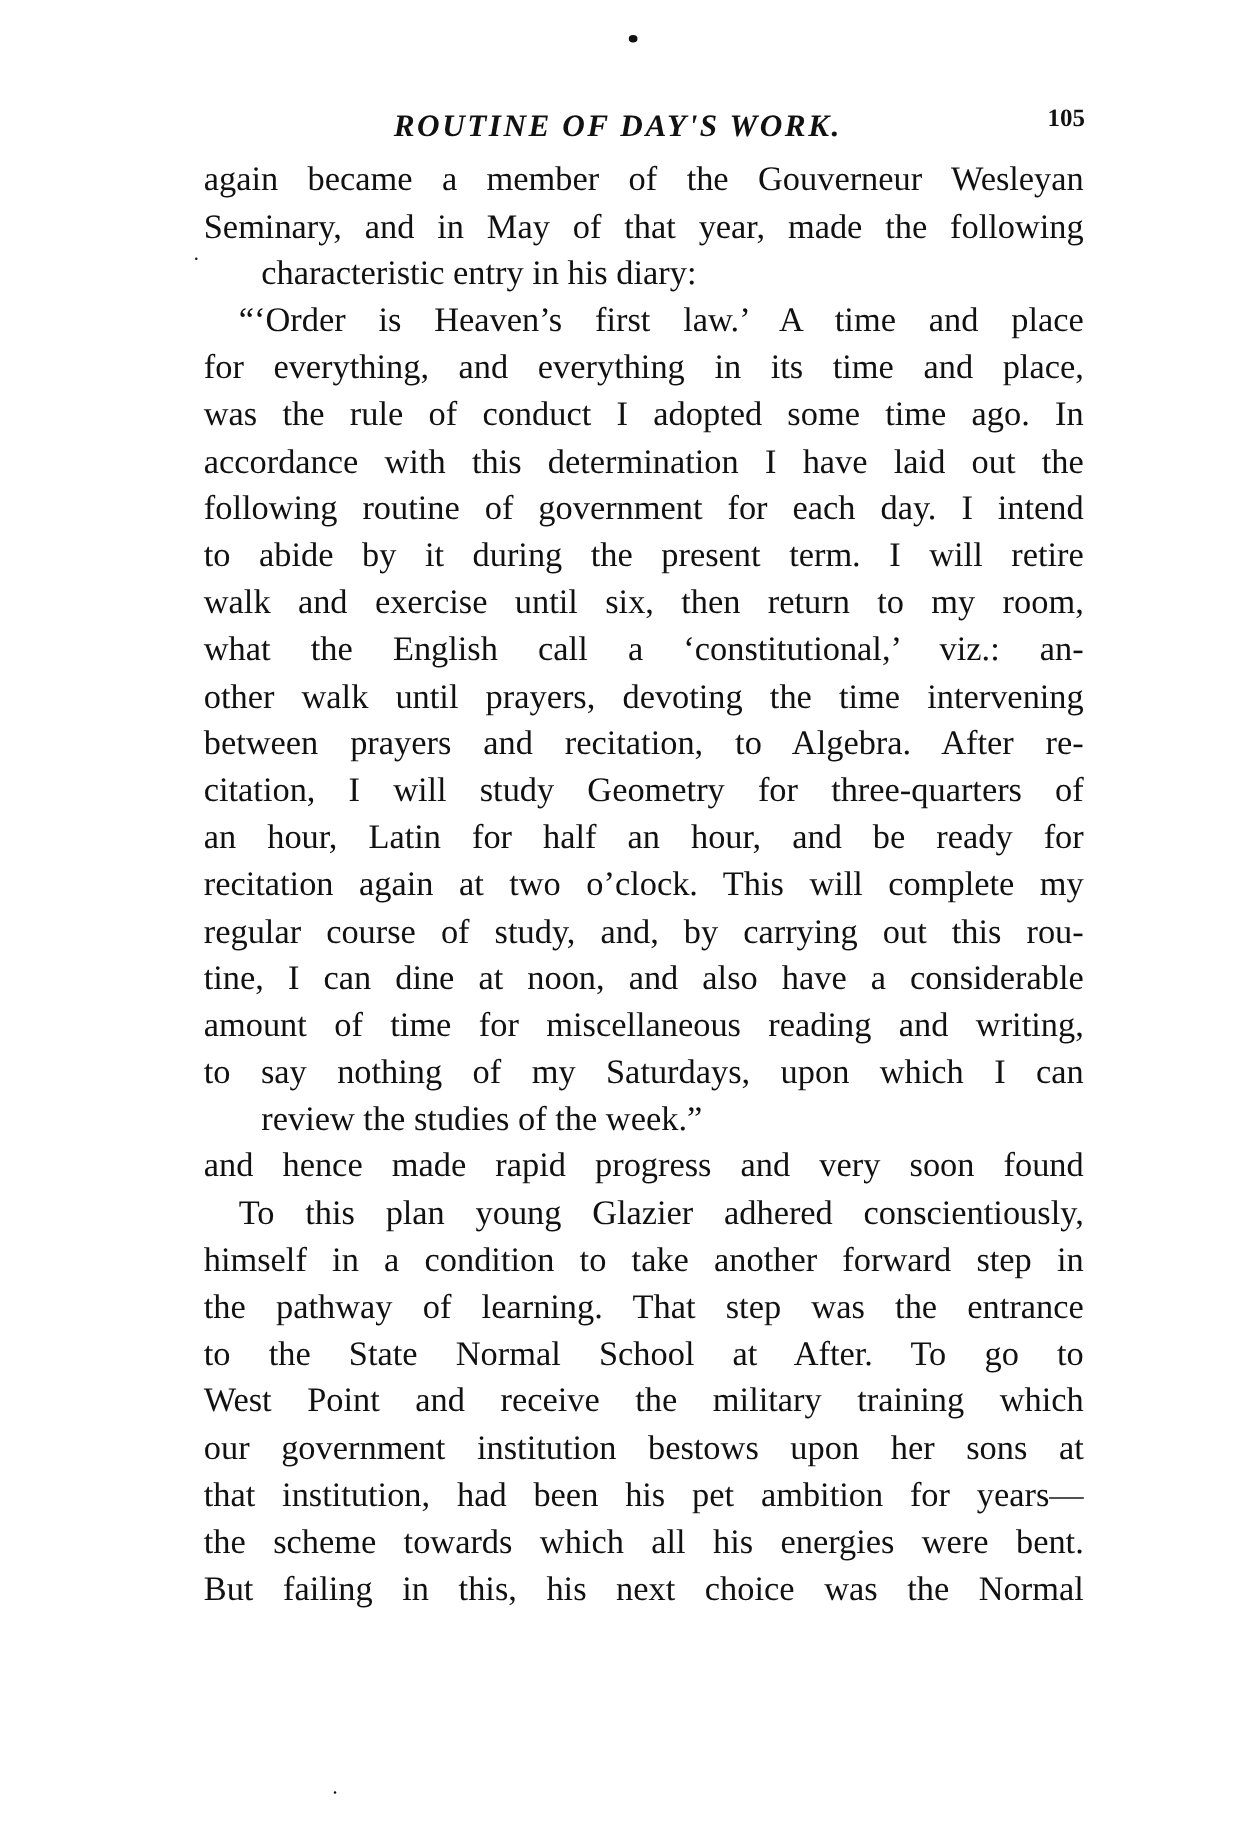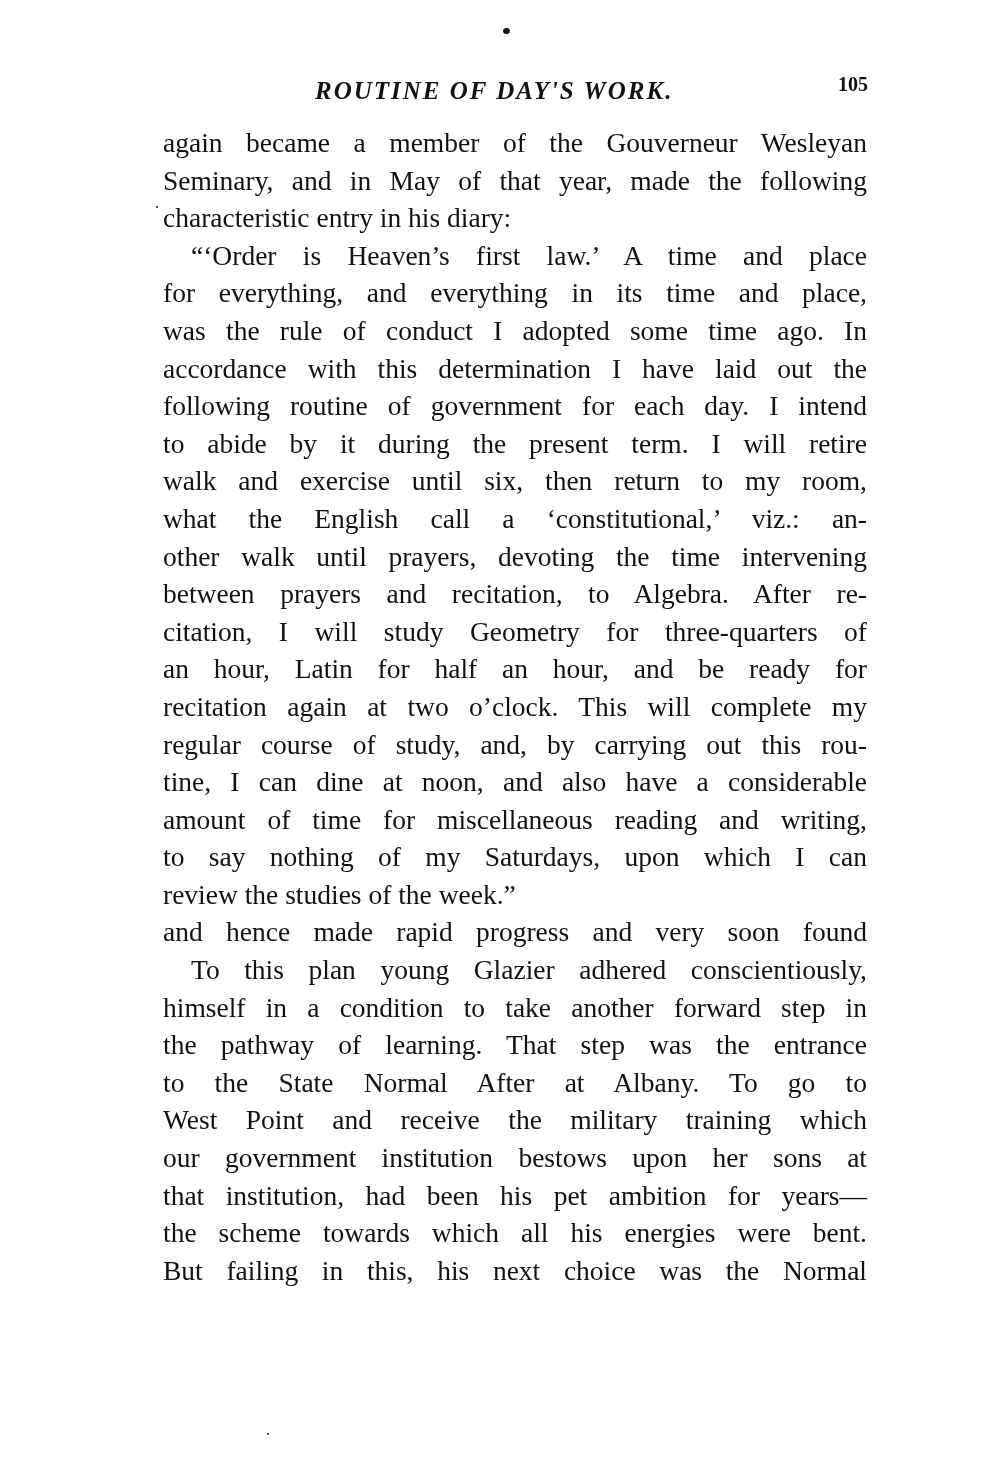--- a/index.html
+++ b/index.html
@@ -1,26 +1,26 @@
 <!DOCTYPE html>
 <html><head>
 <meta charset="utf-8">
 <style>
   html, body { margin: 0; padding: 0; background: #ffffff; }
   body { width: 1000px; height: 1470px; position: relative; overflow: hidden;
          font-family: "Liberation Serif", "DejaVu Serif", serif; color: #111; }
   .speck { position: absolute; background: #111; border-radius: 50%; }
-  .header { position: absolute; left: 160px; top: 73px; width: 708px; height: 40px; }
+  .header { position: absolute; left: 160px; top: 84px; width: 708px; height: 40px; }
   .running-title { position: absolute; left: 155px; top: 4px; font-style: italic; font-weight: bold;
                    font-size: 25px; letter-spacing: 2px; white-space: nowrap; }
   .page-number { position: absolute; right: 0; top: 0; font-weight: bold; font-size: 20px; }
   .body-text { position: absolute; left: 163px; top: 124px; width: 704px; }
   .line { height: 37.6px; line-height: 37.6px; font-size: 27.5px; white-space: nowrap;
           text-align: justify; text-align-last: justify; overflow: visible; }
-  .line.last { text-align-last: left; }
+  .line.last { text-align-last: left; margin-left: 46px; }
   .line.indent { padding-left: 28px; box-sizing: border-box; }
 </style>
 </head>
 <body>
 
 <div class="speck" style="left:503px;top:28px;width:7px;height:6px;"></div>
 <div class="speck" style="left:156px;top:206px;width:2px;height:2px;"></div>
 <div class="speck" style="left:267px;top:1433px;width:2px;height:2px;"></div>
 
 <div class="header">
@@ -47,19 +47,19 @@
     <div class="line">recitation again at two o’clock. This will complete my</div>
     <div class="line">regular course of study, and, by carrying out this rou-</div>
     <div class="line">tine, I can dine at noon, and also have a considerable</div>
     <div class="line">amount of time for miscellaneous reading and writing,</div>
     <div class="line">to say nothing of my Saturdays, upon which I can</div>
     <div class="line last">review the studies of the week.”</div>
     <div class="line">and hence made rapid progress and very soon found</div>
     <div class="line indent">To this plan young Glazier adhered conscientiously,</div>
     <div class="line">himself in a condition to take another forward step in</div>
     <div class="line">the pathway of learning. That step was the entrance</div>
-    <div class="line">to the State Normal After at Albany. To go to</div>
+    <div class="line">to the State Normal School at After. To go to</div>
     <div class="line">West Point and receive the military training which</div>
     <div class="line">our government institution bestows upon her sons at</div>
     <div class="line">that institution, had been his pet ambition for years—</div>
     <div class="line">the scheme towards which all his energies were bent.</div>
     <div class="line">But failing in this, his next choice was the Normal</div>
   </div>
 
 </body></html>

